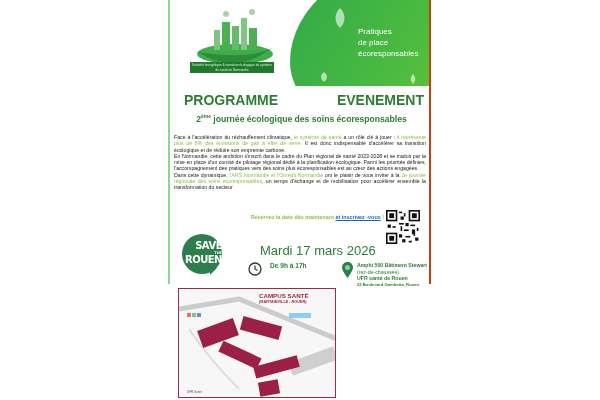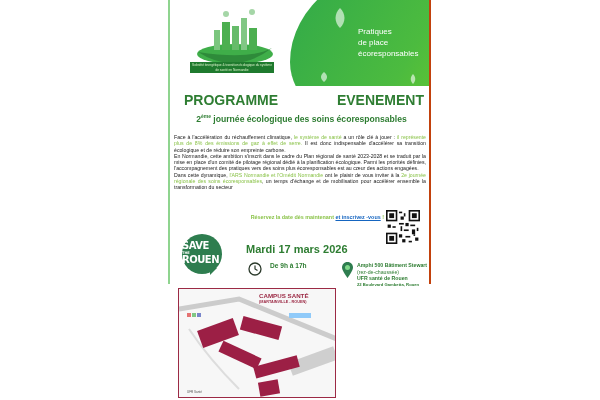--- a/index.html
+++ b/index.html
@@ -59,33 +59,33 @@
     .cta a { color: #1565c0; text-decoration: underline; }
 
     .qr {
       position: absolute; left: 216px; top: 210px; width: 34px; height: 34px;
       background: #fff;
     }
 
     .save-date {
       position: absolute; left: 12px; top: 234px; width: 40px; height: 40px;
       border-radius: 50%; background: #2e7d4f;
-      color: #fff; font-weight: bold; text-align: left;
+      color: #fff; font-weight: bold; text-align: right;
       font-family: "DejaVu Sans", sans-serif;
     }
     .save-date .big { display: block; font-size: 10px; line-height: 10px; letter-spacing: -0.5px; }
     .save-date .small { display: block; font-size: 3.5px; line-height: 4px; }
     .save-tail {
       position: absolute; left: 40px; top: 268px; width: 0; height: 0;
       border-left: 7px solid #2e7d4f; border-bottom: 7px solid transparent;
     }
 
     .date-text {
-      position: absolute; left: 76px; top: 243px;
-      color: #2e7d32; font-weight: bold; font-size: 11px;
+      position: absolute; left: 90px; top: 243px;
+      color: #2e7d32; font-weight: normal; font-size: 13px;
     }
 
     .time-row { position: absolute; left: 78px; top: 262px; display: flex; align-items: flex-start; }
     .time-text { color: #2e7d32; font-weight: bold; font-size: 6.6px; margin-left: 8px; margin-top: 0; }
 
     .loc-row { position: absolute; left: 172px; top: 262px; display: flex; }
     .loc-text { margin-left: 4px; font-size: 5.2px; line-height: 6.5px; width: 80px; }
     .loc-strong { color: #2e7d32; font-weight: bold; }
     .loc-sub { color: #2e7d32; }
     .loc-addr { color: #2e7d32; font-weight: bold; font-size: 4.2px; line-height: 5.5px; }

